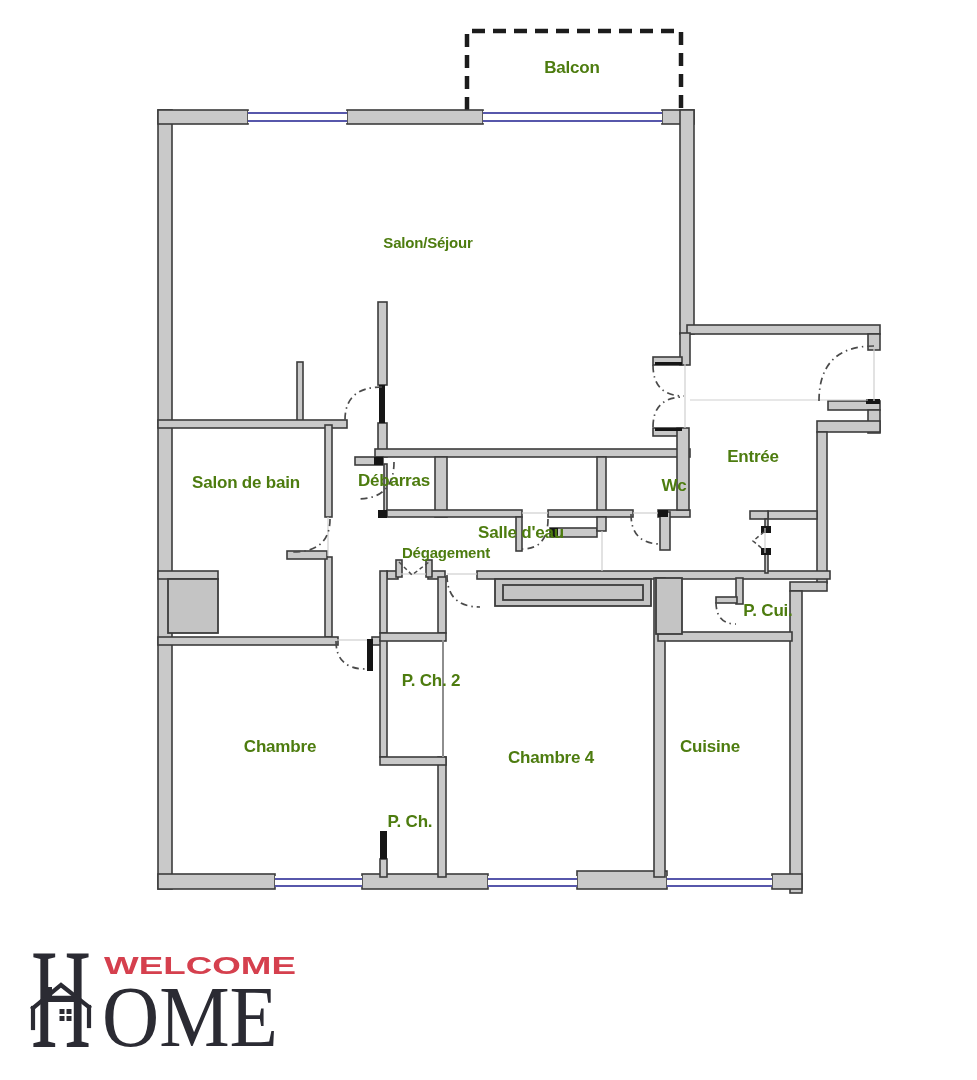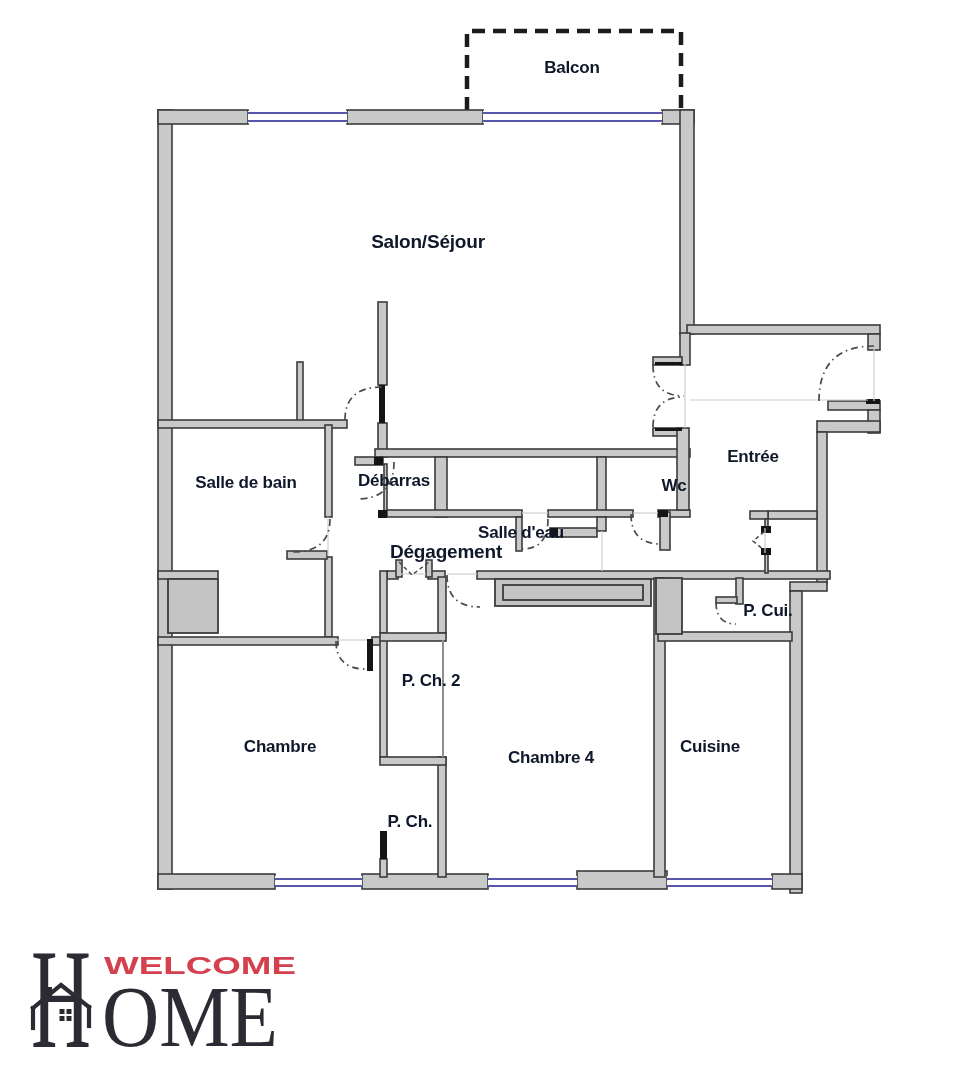--- a/index.html
+++ b/index.html
@@ -3,24 +3,24 @@
 <meta charset="utf-8">
 <style>
   html,body{margin:0;padding:0;}
   body{
     width:977px;height:1080px;position:relative;background:#ffffff;
     font-family:"Liberation Sans", sans-serif;overflow:hidden;
   }
   #plan-svg{position:absolute;left:0;top:0;}
   .room-label{
     position:absolute;transform:translate(-50%,-50%);
-    font-weight:bold;font-size:17px;color:#0f172a;white-space:nowrap;
+    font-weight:bold;font-size:17px;color:#4d7c0f;white-space:nowrap;
     letter-spacing:-0.2px;
   }
-  .room-label.lg{font-size:19px;}
+  .room-label.lg{font-size:15px;}
   #logo{position:absolute;left:18px;top:925px;}
   .logo-serif{font-family:"Liberation Serif", serif;fill:#2b2b33;}
   .logo-red{font-family:"Liberation Sans", sans-serif;font-weight:bold;fill:#d5404e;}
 </style>
 </head>
 <body>
 
 <svg id="plan-svg" width="977" height="1080" viewBox="0 0 977 1080" xmlns="http://www.w3.org/2000/svg">
 
   <path d="M 467,110 L 467,31 L 681,31 L 681,110" fill="none" stroke="#1c1c1c" stroke-width="4.5" stroke-dasharray="13 8"></path>
@@ -169,21 +169,21 @@
     <path d="M 336,641 Q 336,669 366,669"></path>
     <path d="M 447,575 Q 447,607 480,607"></path>
     <path d="M 716,602 Q 716,624 736,624"></path>
     <polyline points="399,562 412,575 429,562" stroke-dasharray="4 3" stroke-width="1.5"></polyline>
     <polyline points="764,532 753,541 764,550" stroke-dasharray="4 3" stroke-width="1.5"></polyline>
   </g>
 </svg>
 
 <div class="room-label" style="left:572px;top:68px;">Balcon</div>
 <div class="room-label lg" style="left:428px;top:242px;">Salon/Séjour</div>
-<div class="room-label" style="left:246px;top:483px;">Salle de bain</div>
+<div class="room-label" style="left:246px;top:483px;">Salon de bain</div>
 <div class="room-label" style="left:394px;top:481px;">Débarras</div>
 <div class="room-label" style="left:521px;top:485px;margin-top:48px;">Salle d'eau</div>
 <div class="room-label" style="left:674px;top:486px;">Wc</div>
 <div class="room-label" style="left:753px;top:457px;">Entrée</div>
 <div class="room-label lg" style="left:446px;top:538px;margin-top:14px;">Dégagement</div>
 <div class="room-label" style="left:768px;top:611px;">P. Cui.</div>
 <div class="room-label" style="left:431px;top:681px;">P. Ch. 2</div>
 <div class="room-label" style="left:280px;top:747px;">Chambre</div>
 <div class="room-label" style="left:551px;top:758px;">Chambre 4</div>
 <div class="room-label" style="left:710px;top:747px;">Cuisine</div>

